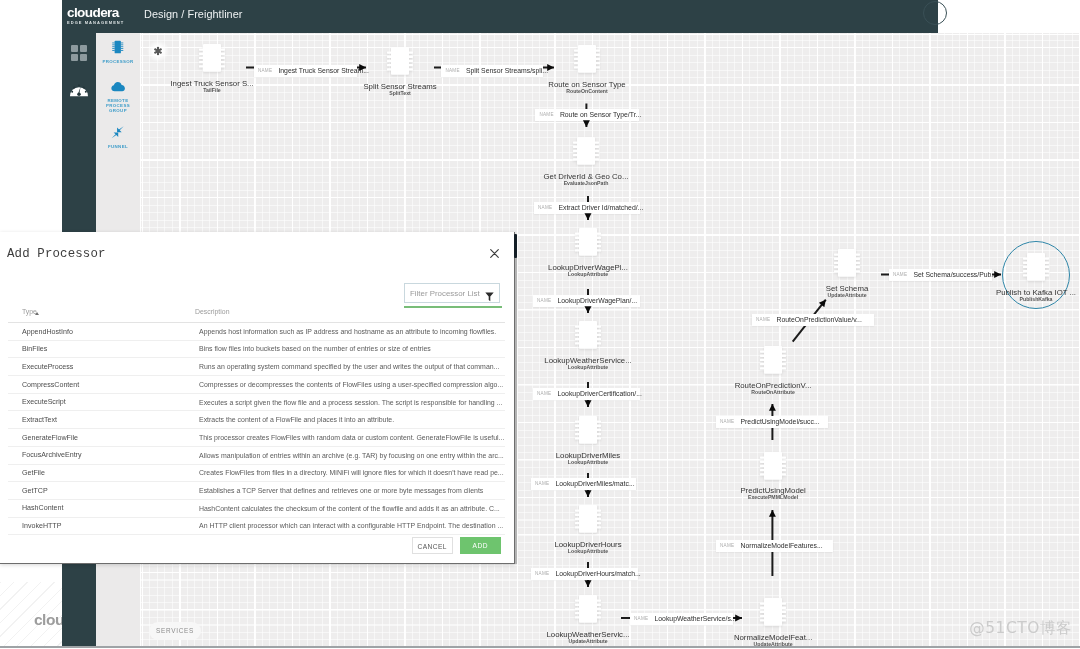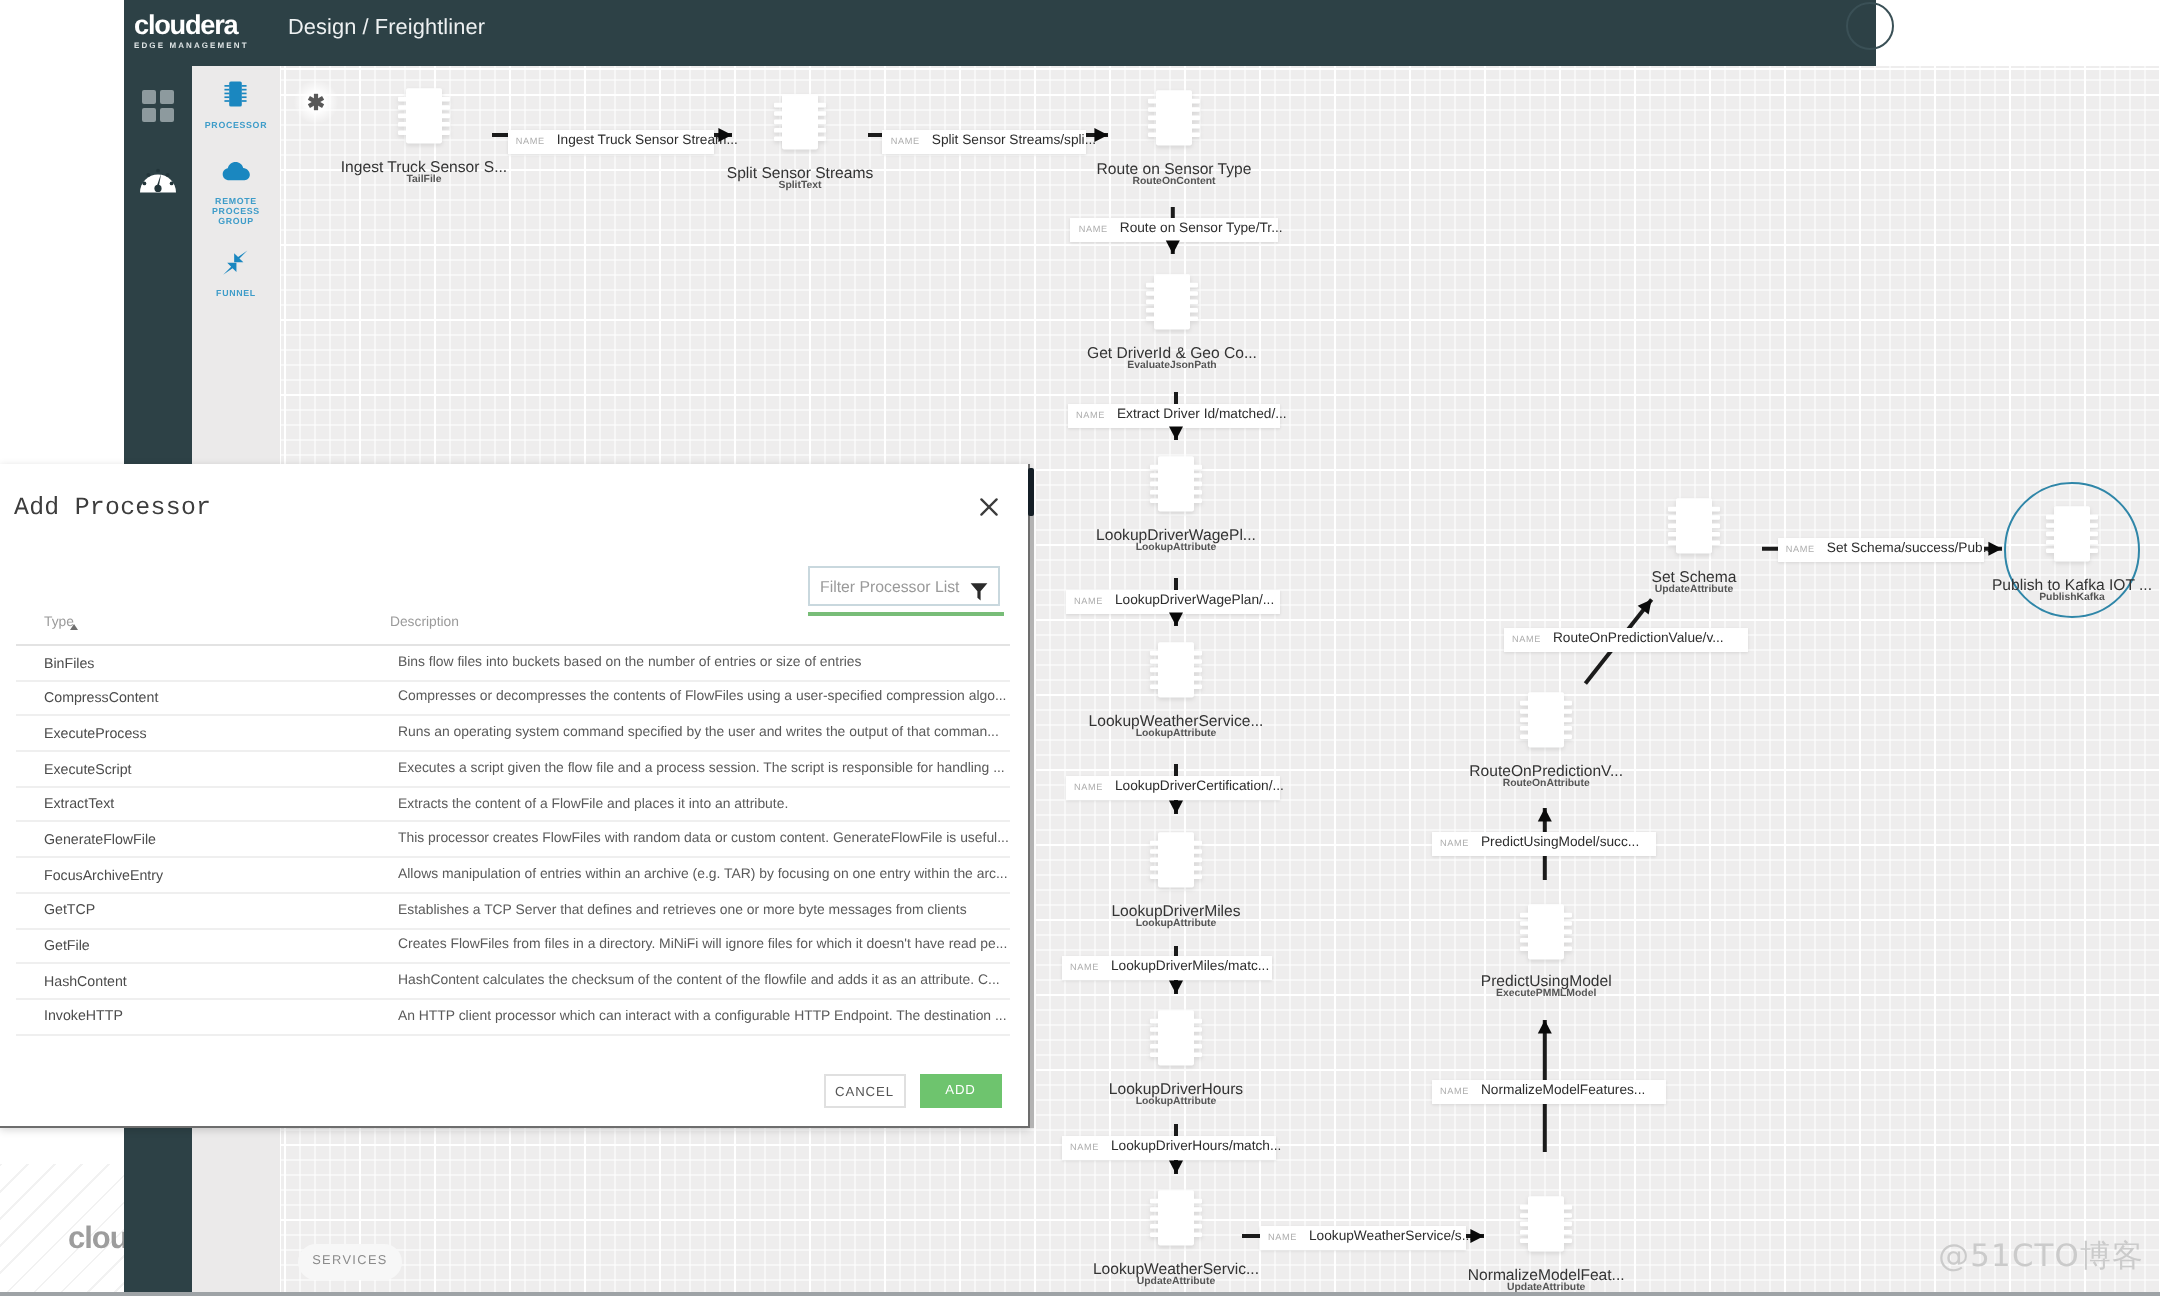--- a/index.html
+++ b/index.html
@@ -561,54 +561,58 @@
     <div class="filter-underline"></div>
 
     <div class="tbl">
       <div class="thead">
         <div class="th th-type">Type</div>
         <div class="sortcaret"></div>
         <div class="th th-desc">Description</div>
       </div>
       <div id="rows">
           <div class="trow">
+            <div class="tcell-type">AppendHostInfo</div>
+            <div class="tcell-desc">Appends host information such as IP address and hostname as an attribute to incoming flowfiles.</div>
+          </div>
+          <div class="trow">
             <div class="tcell-type">BinFiles</div>
             <div class="tcell-desc">Bins flow files into buckets based on the number of entries or size of entries</div>
           </div>
           <div class="trow">
+            <div class="tcell-type">ExecuteProcess</div>
+            <div class="tcell-desc">Runs an operating system command specified by the user and writes the output of that comman...</div>
+          </div>
+          <div class="trow">
             <div class="tcell-type">CompressContent</div>
             <div class="tcell-desc">Compresses or decompresses the contents of FlowFiles using a user-specified compression algo...</div>
           </div>
           <div class="trow">
-            <div class="tcell-type">ExecuteProcess</div>
-            <div class="tcell-desc">Runs an operating system command specified by the user and writes the output of that comman...</div>
-          </div>
-          <div class="trow">
             <div class="tcell-type">ExecuteScript</div>
             <div class="tcell-desc">Executes a script given the flow file and a process session. The script is responsible for handling ...</div>
           </div>
           <div class="trow">
             <div class="tcell-type">ExtractText</div>
             <div class="tcell-desc">Extracts the content of a FlowFile and places it into an attribute.</div>
           </div>
           <div class="trow">
             <div class="tcell-type">GenerateFlowFile</div>
             <div class="tcell-desc">This processor creates FlowFiles with random data or custom content. GenerateFlowFile is useful...</div>
           </div>
           <div class="trow">
             <div class="tcell-type">FocusArchiveEntry</div>
             <div class="tcell-desc">Allows manipulation of entries within an archive (e.g. TAR) by focusing on one entry within the arc...</div>
           </div>
           <div class="trow">
+            <div class="tcell-type">GetFile</div>
+            <div class="tcell-desc">Creates FlowFiles from files in a directory. MiNiFi will ignore files for which it doesn't have read pe...</div>
+          </div>
+          <div class="trow">
             <div class="tcell-type">GetTCP</div>
             <div class="tcell-desc">Establishes a TCP Server that defines and retrieves one or more byte messages from clients</div>
-          </div>
-          <div class="trow">
-            <div class="tcell-type">GetFile</div>
-            <div class="tcell-desc">Creates FlowFiles from files in a directory. MiNiFi will ignore files for which it doesn't have read pe...</div>
           </div>
           <div class="trow">
             <div class="tcell-type">HashContent</div>
             <div class="tcell-desc">HashContent calculates the checksum of the content of the flowfile and adds it as an attribute. C...</div>
           </div>
           <div class="trow">
             <div class="tcell-type">InvokeHTTP</div>
             <div class="tcell-desc">An HTTP client processor which can interact with a configurable HTTP Endpoint. The destination ...</div>
           </div>
         </div>

